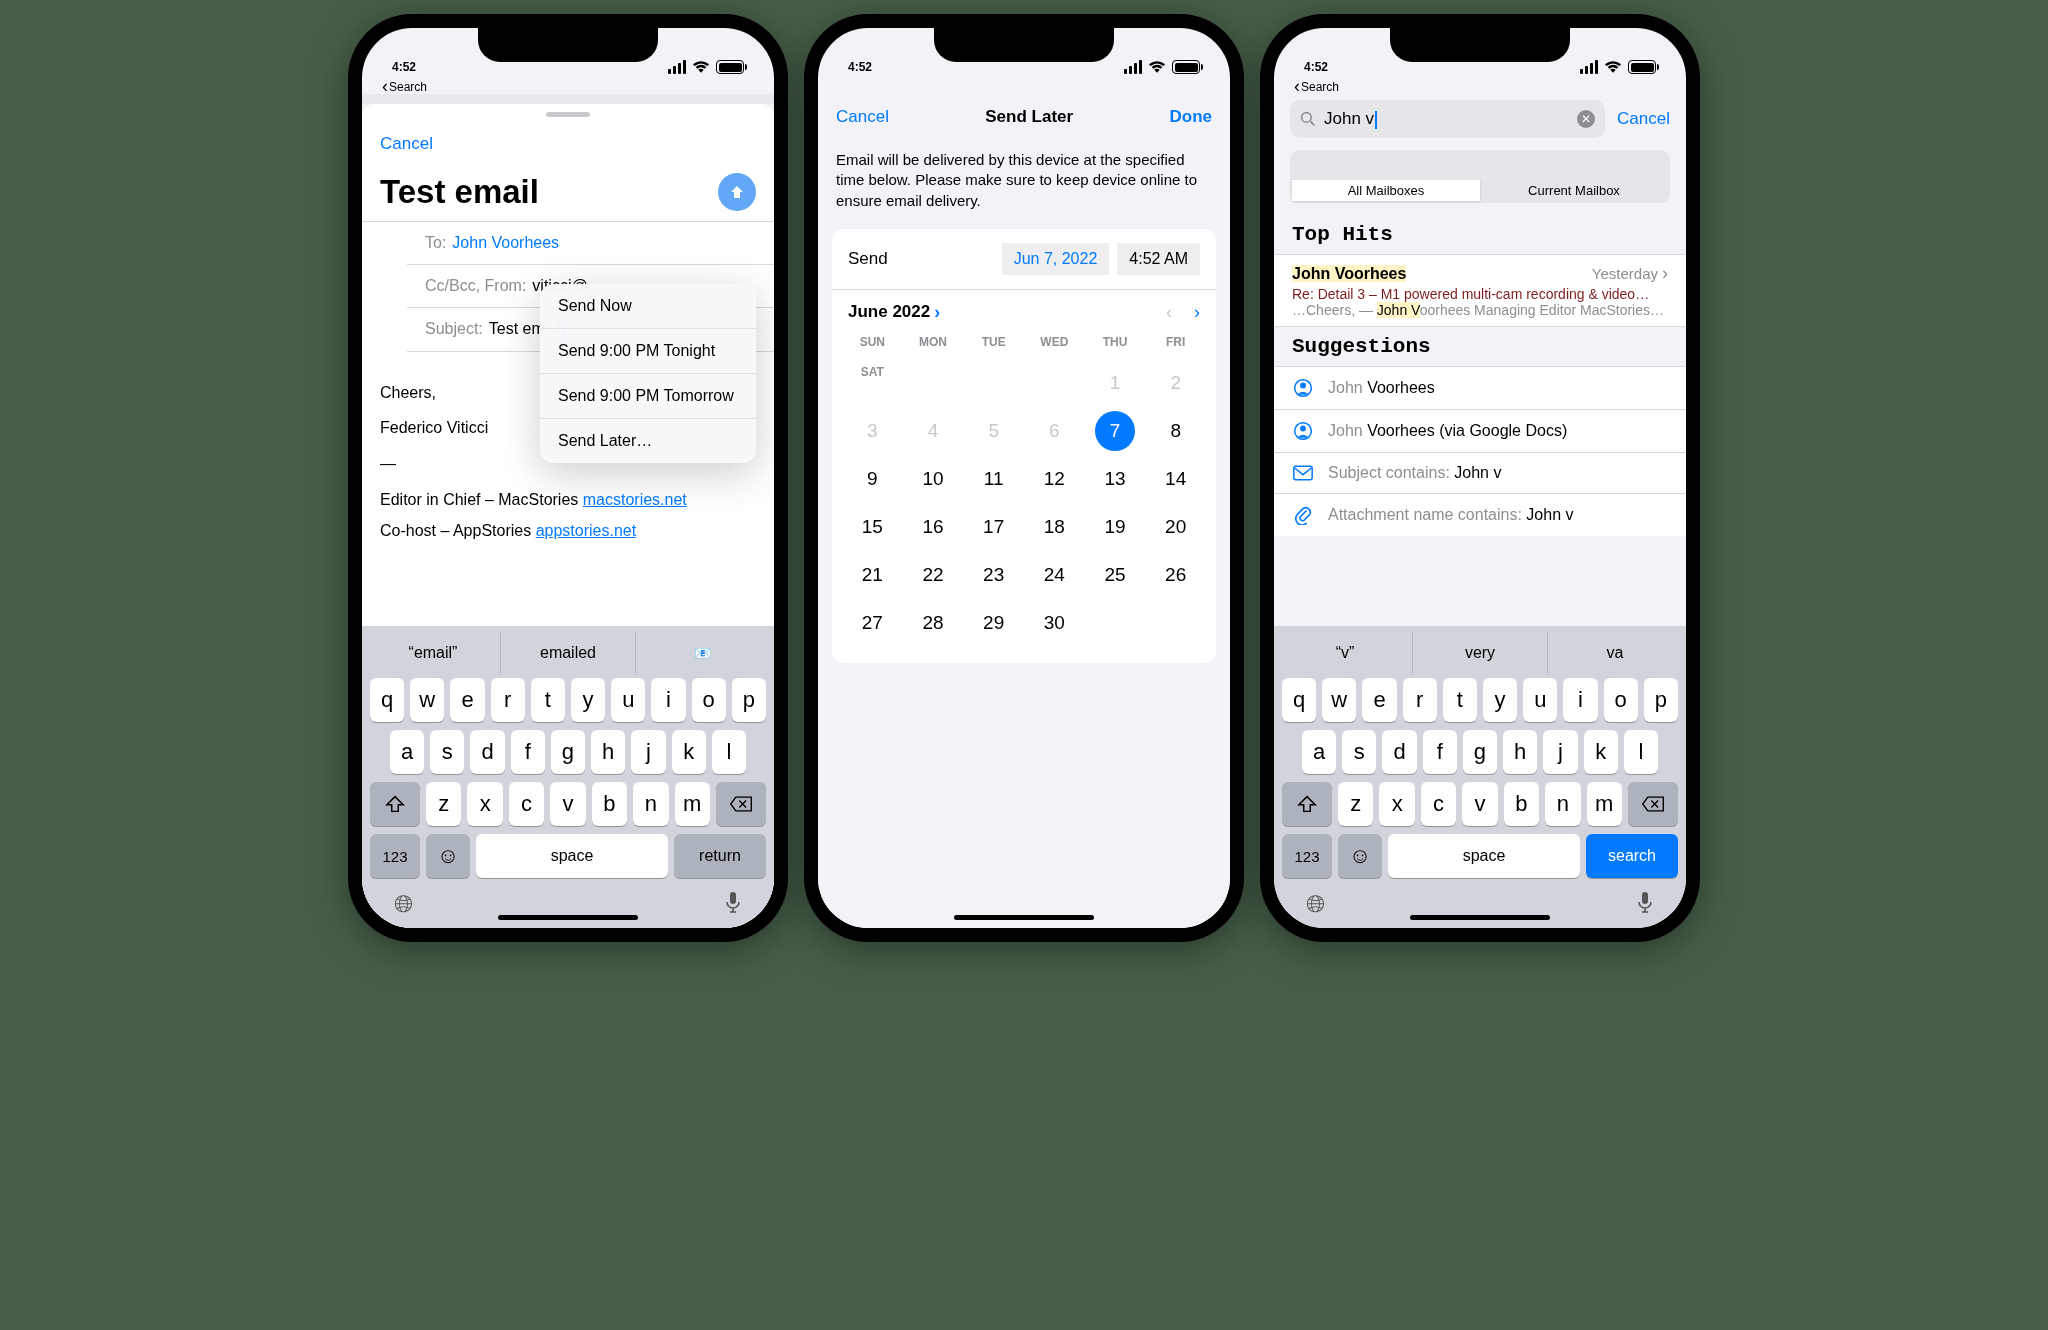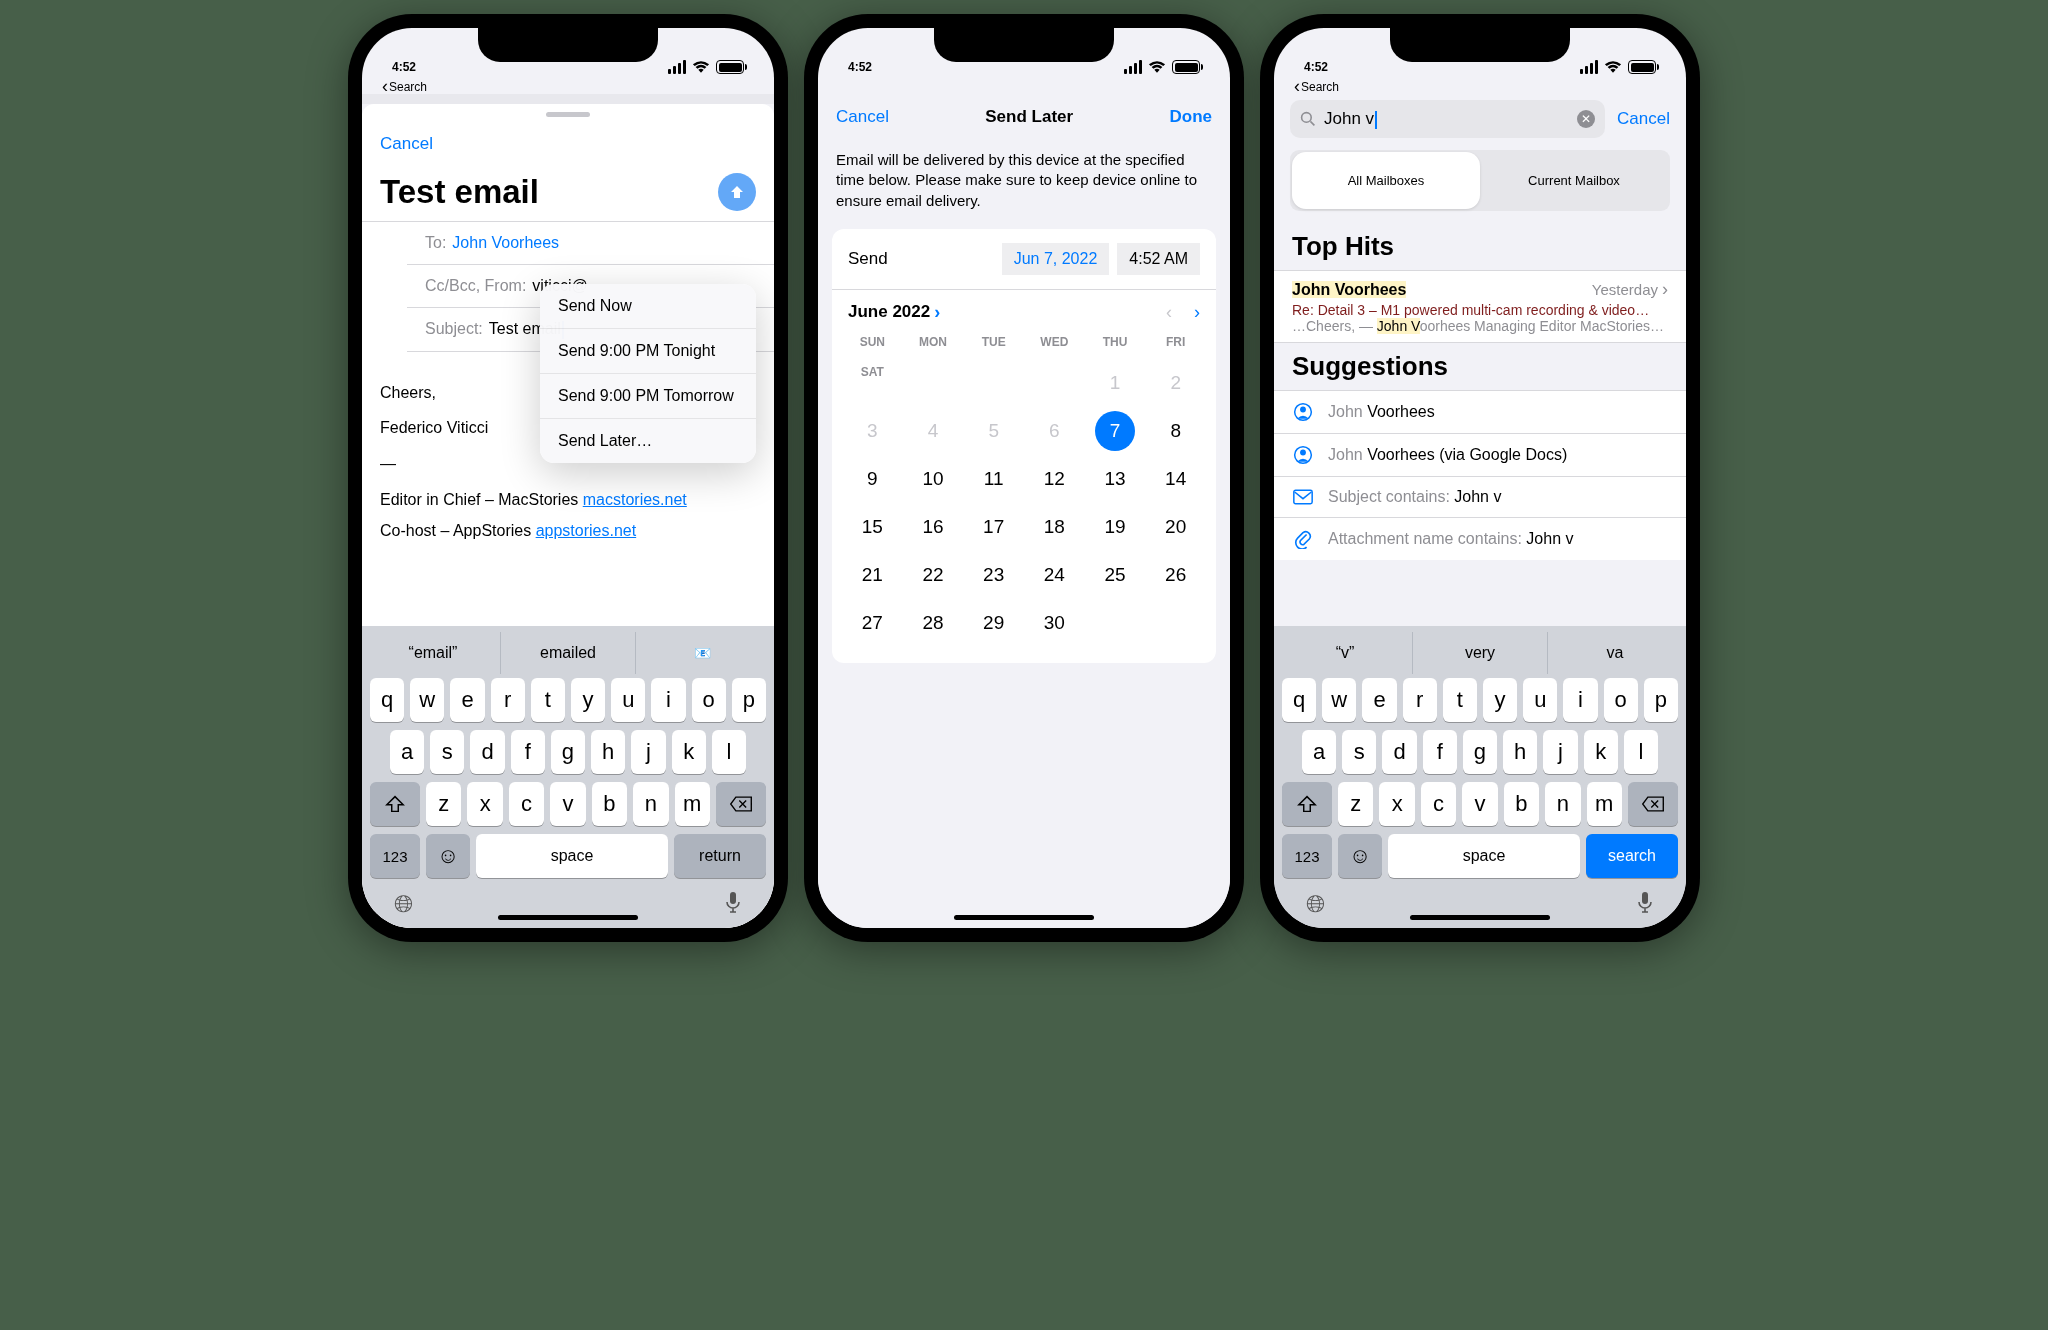--- a/index.html
+++ b/index.html
@@ -79,23 +79,23 @@
   .dow{font-size:12px;color:var(--gray);font-weight:600;padding:6px 0 10px;}
   .day{height:48px;display:flex;align-items:center;justify-content:center;font-size:19px;color:#000;}
   .day.dim{color:#c7c7cc;}
   .day.sel span{width:40px;height:40px;border-radius:50%;background:var(--blue);color:#fff;display:flex;align-items:center;justify-content:center;font-weight:500;}
   
   .search-wrap{display:flex;gap:12px;align-items:center;padding:6px 16px 8px;margin-top:18px;}
   .search-field{flex:1;background:#e6e6ea;border-radius:10px;height:38px;display:flex;align-items:center;padding:0 10px;gap:8px;font-size:17px;}
   .search-field .q{flex:1;}
   .clear{width:18px;height:18px;border-radius:50%;background:#8e8e93;color:#fff;display:flex;align-items:center;justify-content:center;font-size:12px;}
   .seg{display:flex;background:#e6e6ea;border-radius:9px;margin:4px 16px 12px;padding:2px;}
-  .seg div{flex:1;text-align:center;padding:21px 0;font-size:13px;font-weight:500;border-radius:14px;color:#000;}
+  .seg div{flex:1;text-align:center;padding:3px 0;font-size:13px;font-weight:500;border-radius:0;color:#000;margin-top:28px;}
   .seg div.active{background:#fff;box-shadow:0 1px 3px rgba(0,0,0,.12);}
-  .section-h{font-size:26px;font-weight:700;padding:8px 18px;}
+  .section-h{font-size:21px;font-weight:700;padding:8px 18px;font-family:Liberation Mono, monospace;}
   .hit{background:#fff;border-top:1px solid var(--sep);border-bottom:1px solid var(--sep);padding:8px 18px;}
   .hit-row{display:flex;align-items:center;justify-content:space-between;}
   .hit-name{font-size:16px;font-weight:600;}
   .hit-name .hl{background:var(--hl);}
   .hit-meta{font-size:15px;color:var(--gray);display:flex;align-items:center;gap:4px;}
   .hit-sub{font-size:14px;color:#7f1d1d;margin-top:2px;white-space:nowrap;overflow:hidden;text-overflow:ellipsis;}
   .hit-sn{font-size:14px;color:var(--gray);white-space:nowrap;overflow:hidden;text-overflow:ellipsis;}
   .hit-sn .hl{background:var(--hl);color:#000;}
   .suggs{background:#fff;border-top:1px solid var(--sep);}
   .srow{display:flex;align-items:center;gap:14px;padding:11px 18px;border-bottom:1px solid var(--sep);font-size:16px;}

